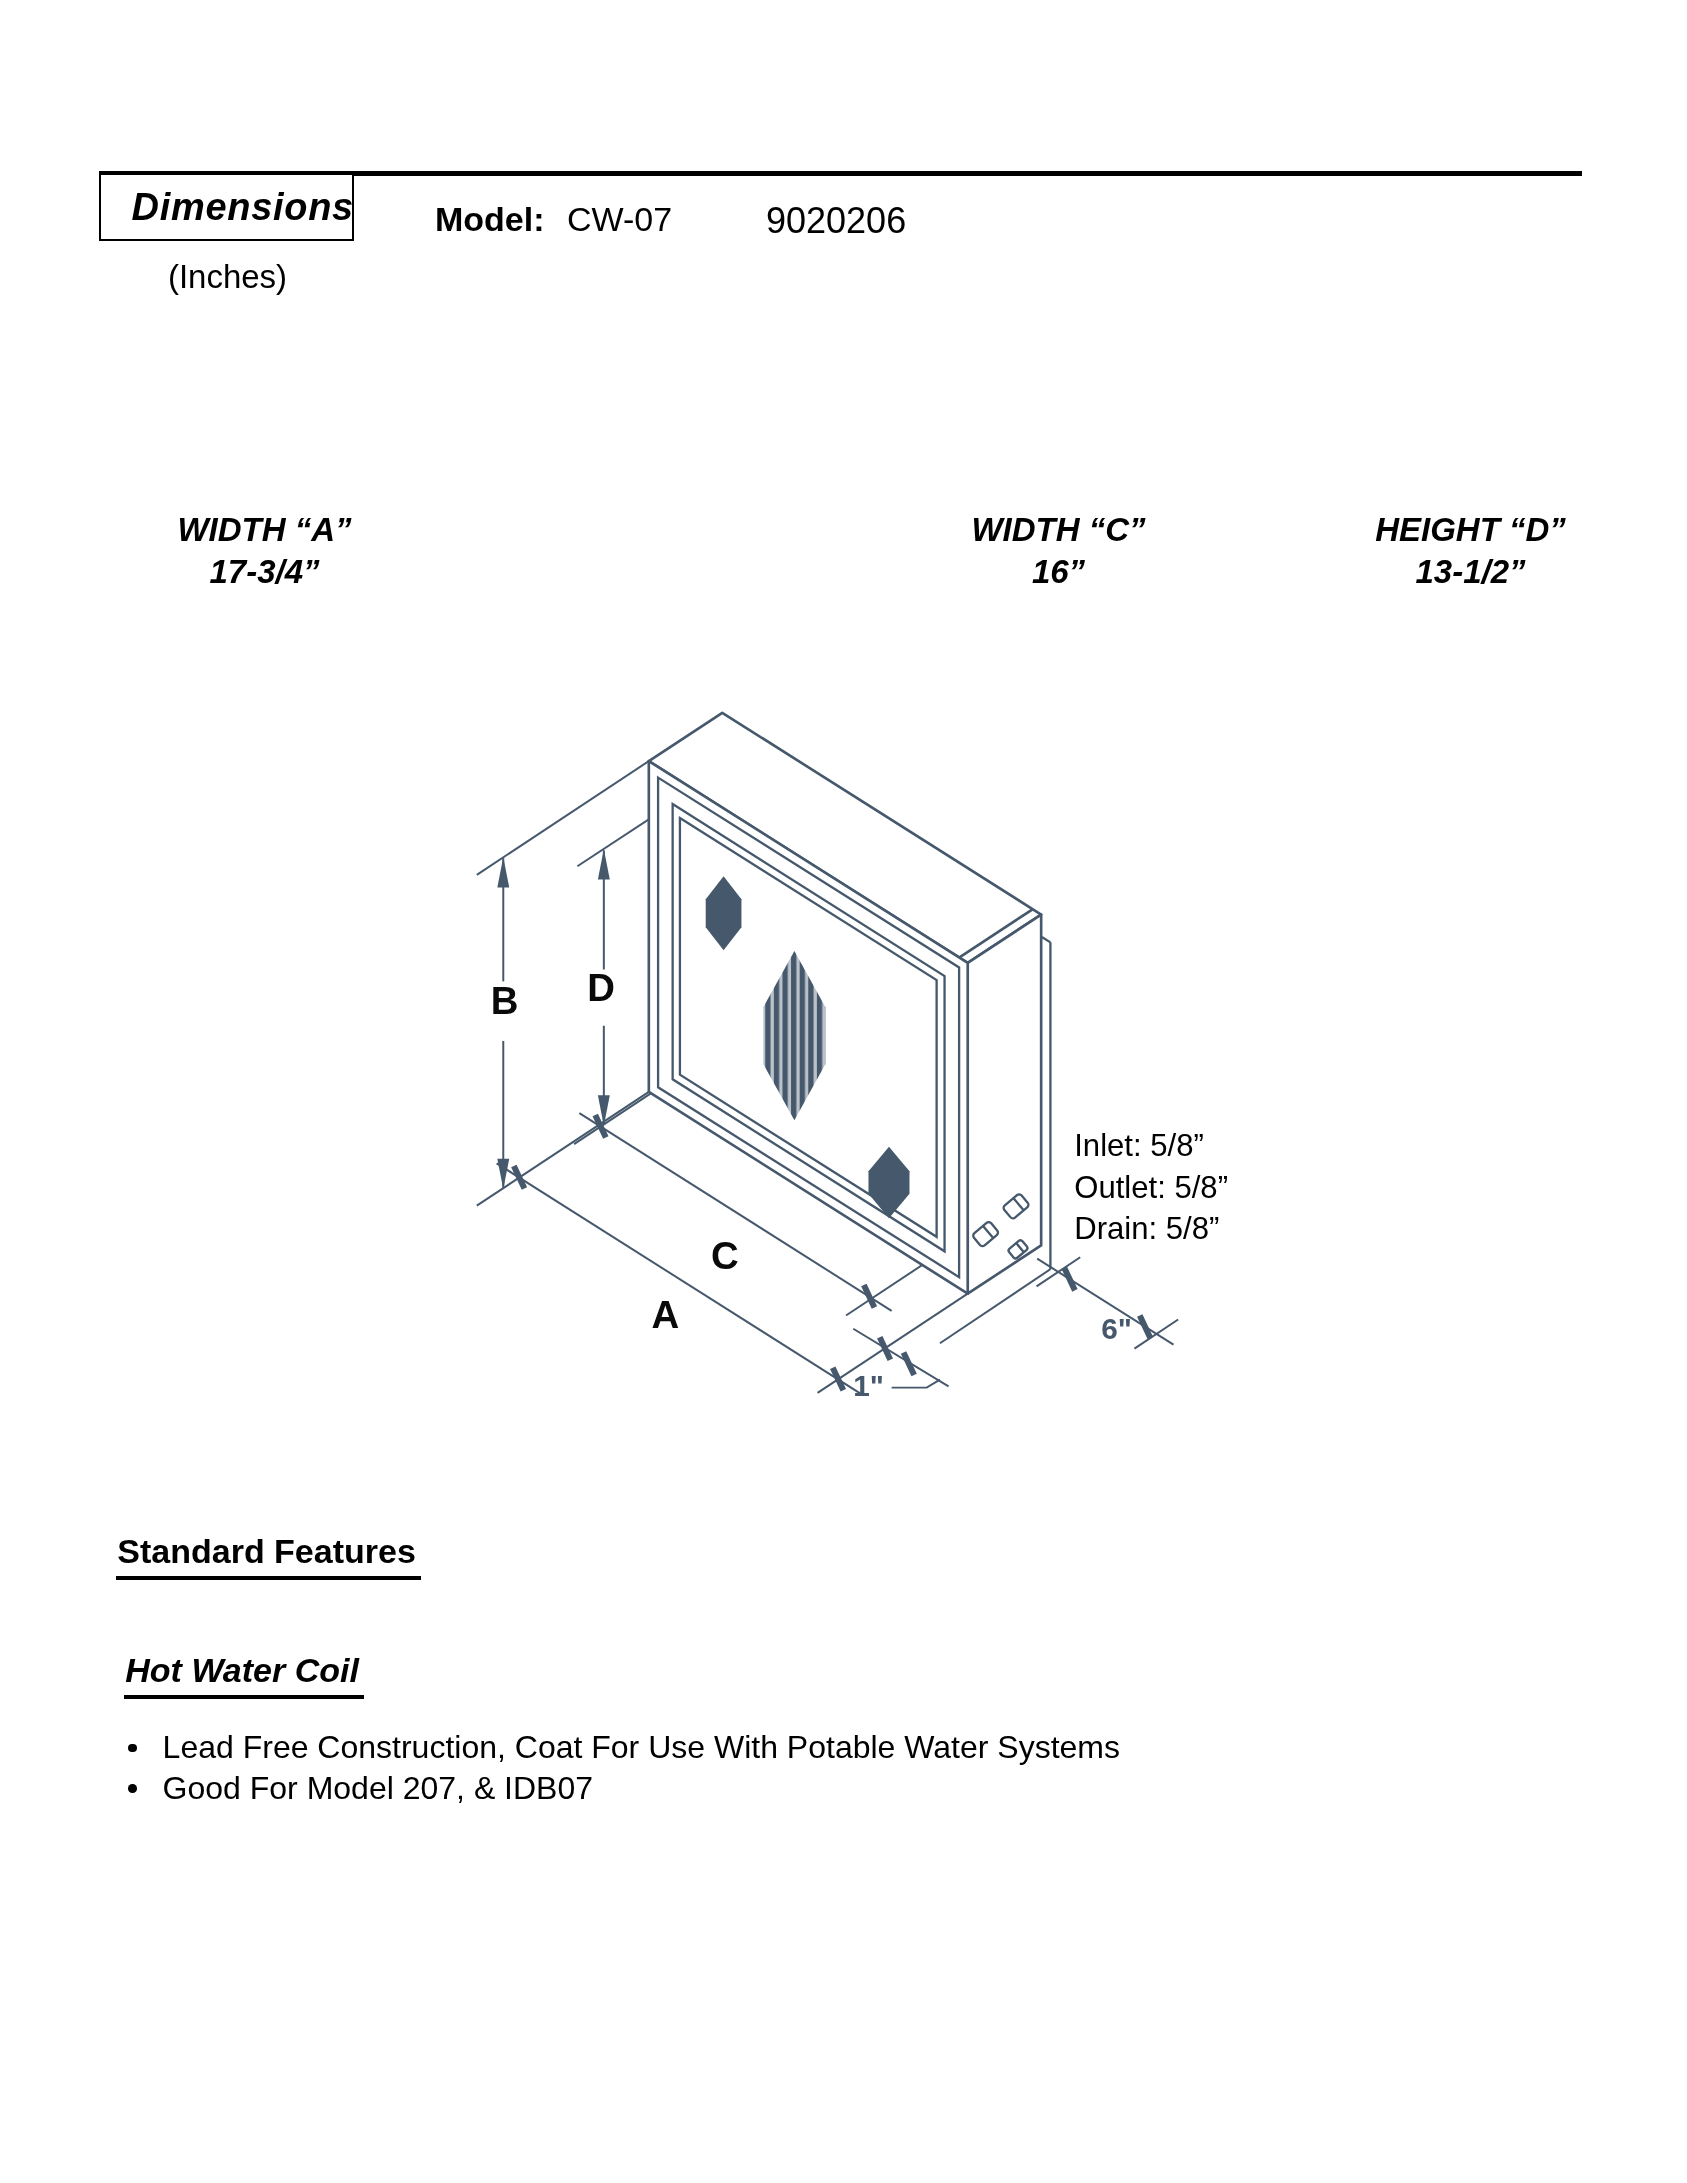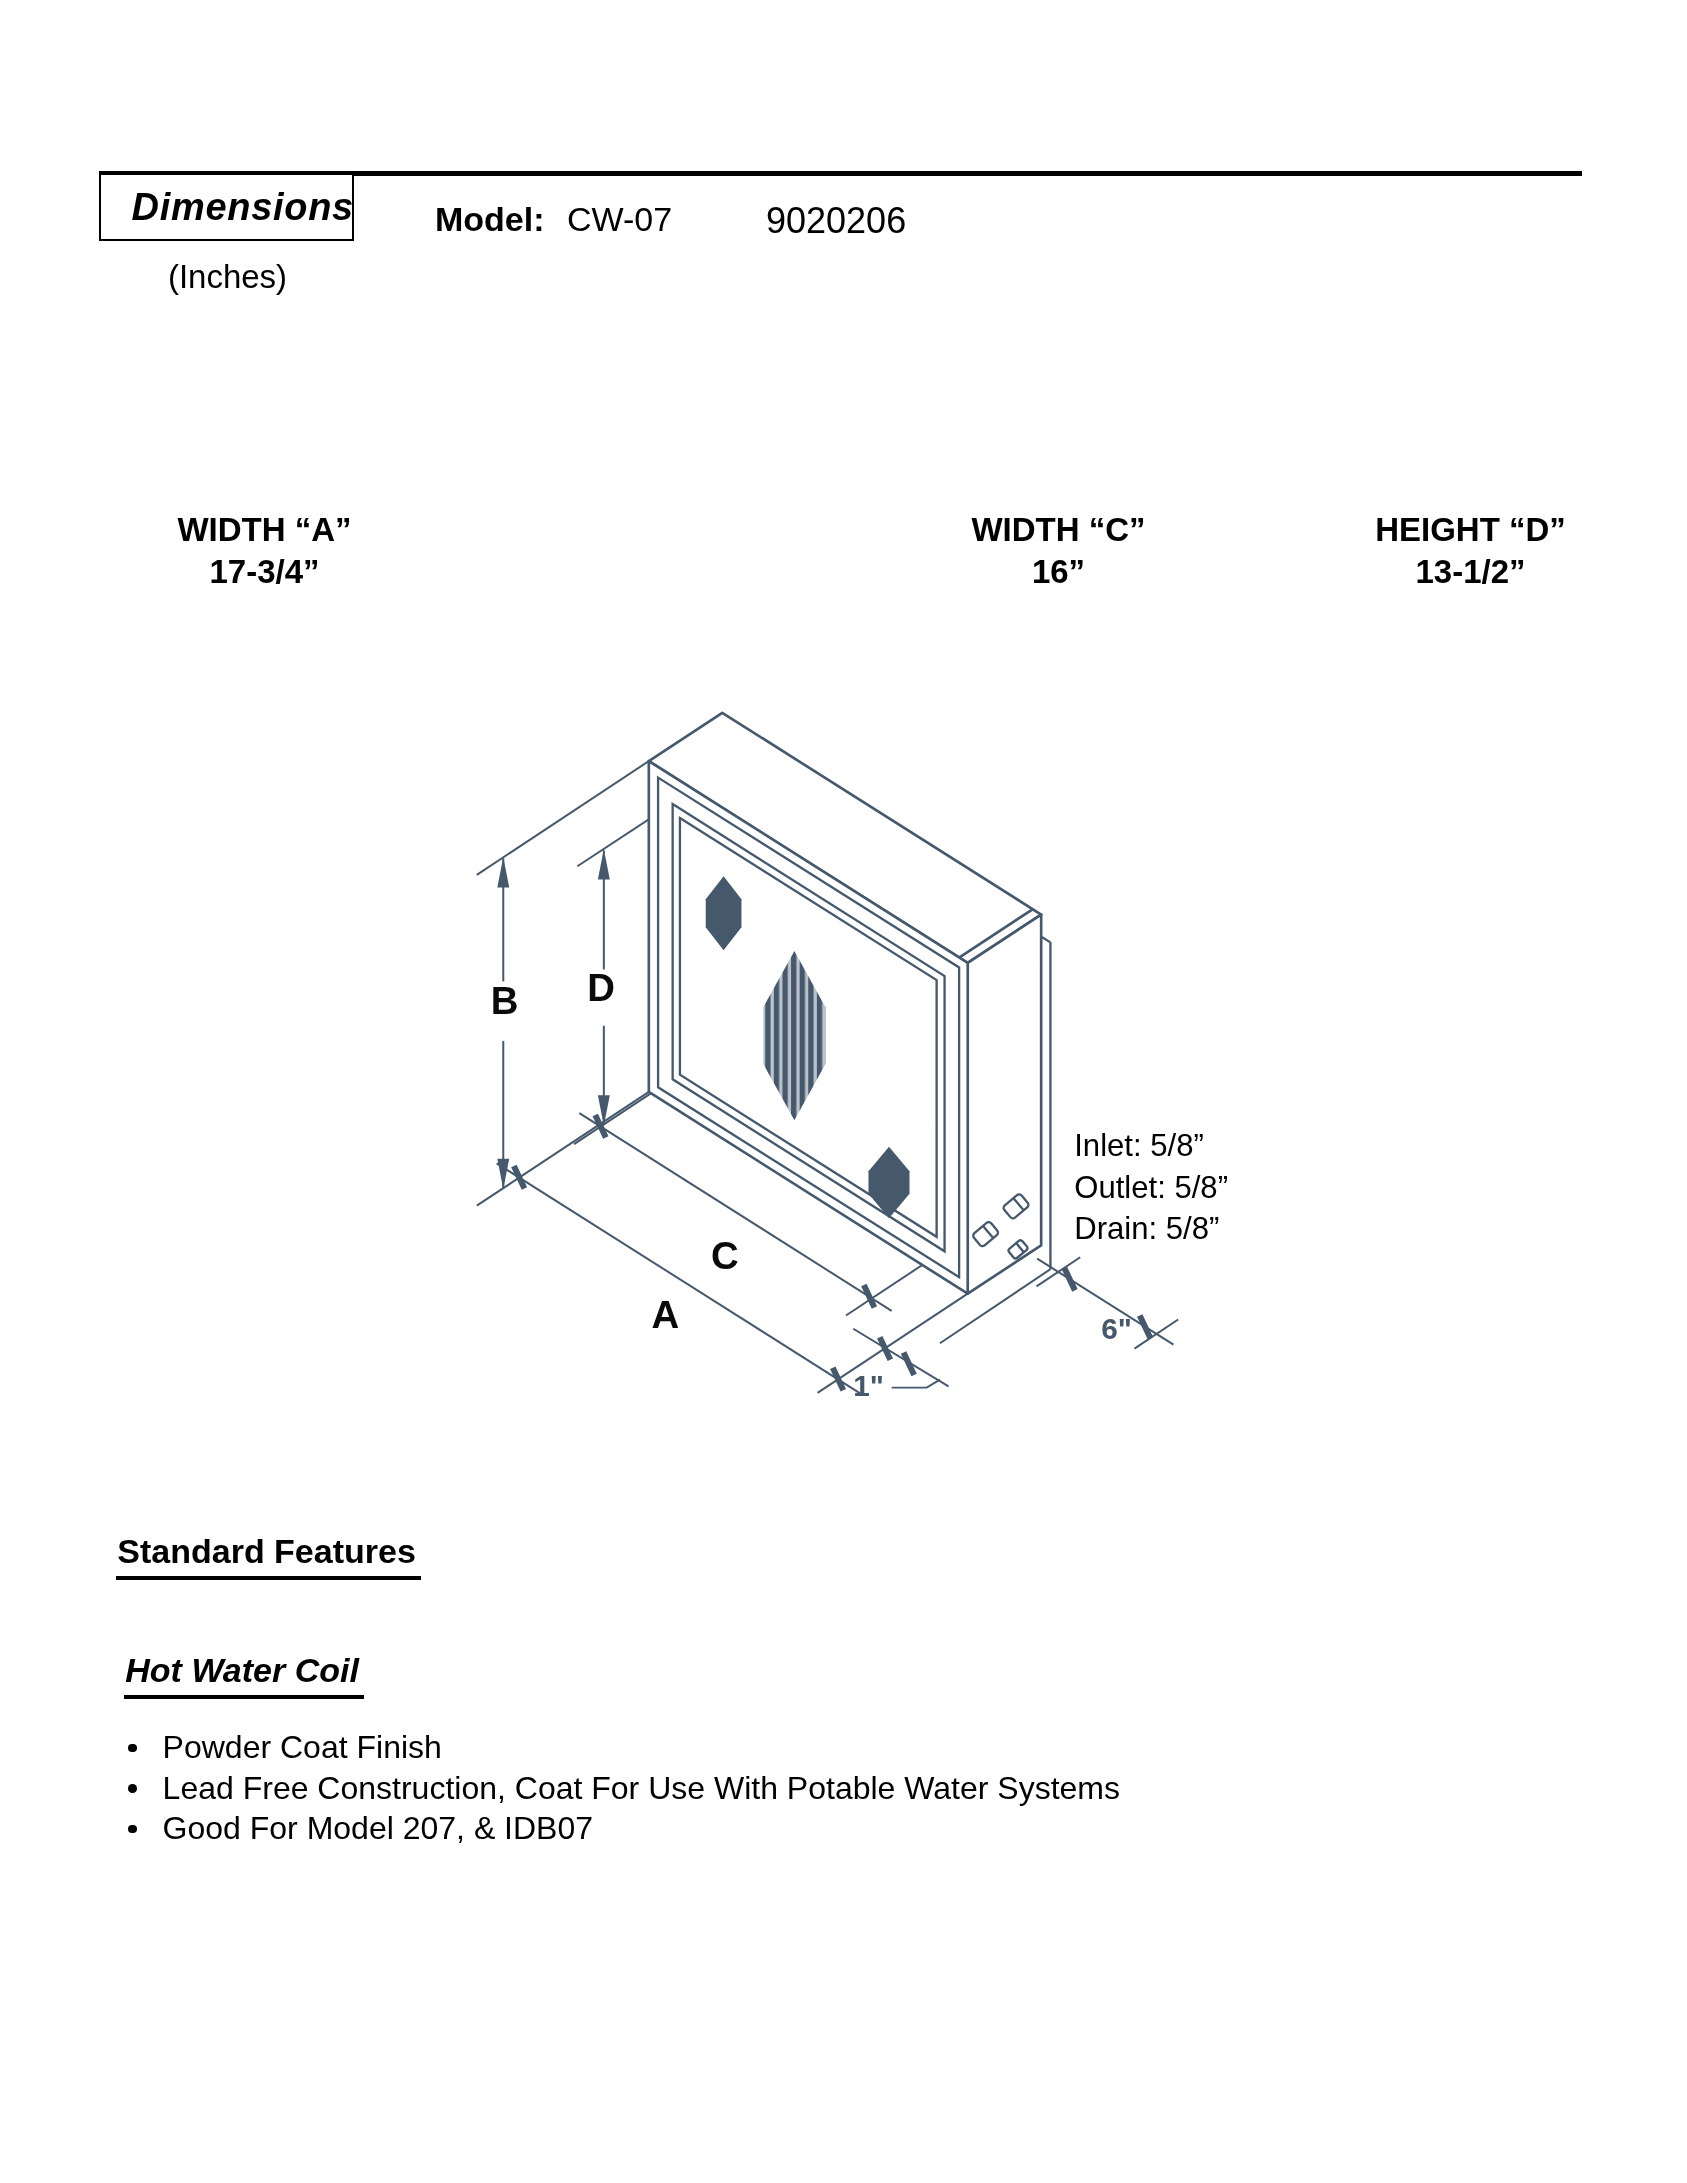--- a/index.html
+++ b/index.html
@@ -26,21 +26,21 @@
   }
   .inches{
     position:absolute;left:99px;top:258px;width:257px;
     text-align:center;font-size:33px;
   }
   .model-label{position:absolute;left:435px;top:200px;font-size:34px;font-weight:bold;}
   .model-value{position:absolute;left:567px;top:200px;font-size:34px;}
   .model-number{position:absolute;left:766px;top:200px;font-size:36px;}
   .dim-col{
     position:absolute;top:509px;width:397px;
-    text-align:center;font-size:33px;font-weight:bold;line-height:42px;
+    text-align:center;font-size:33px;font-weight:bold;line-height:42px;font-style:italic;
   }
   .dim-col.c1{left:66px;}
   .dim-col.c2{left:470px;}
   .dim-col.c3{left:860px;}
   .dim-col.c4{left:1272px;}
   .diagram-svg{position:absolute;left:447px;top:685px;width:794px;height:741px;}
   .feat-head{
     position:absolute;font-size:34px;font-weight:bold;
     border-bottom:4.6px solid #000;padding:0 5.3px 4.6px 1.3px;
   }
@@ -198,24 +198,20 @@
       <text x="948" y="838">Drain: 5/8”</text>
     </g>
   </svg>
 
   <div class="feat-head standard">Standard Features</div>
   <div class="feat-head hotwater">Hot Water Coil</div>
 
   <div class="bullet-list">
     <div class="bullet-row">
       <span class="bullet-dot"></span>
-      <span class="bullet-text">Powder Coat Finish</span>
-    </div>
-    <div class="bullet-row">
-      <span class="bullet-dot"></span>
       <span class="bullet-text">Lead Free Construction, Coat For Use With Potable Water Systems</span>
     </div>
     <div class="bullet-row">
       <span class="bullet-dot"></span>
       <span class="bullet-text">Good For Model 207, &amp; IDB07</span>
     </div>
   </div>
 
 </div>
 

